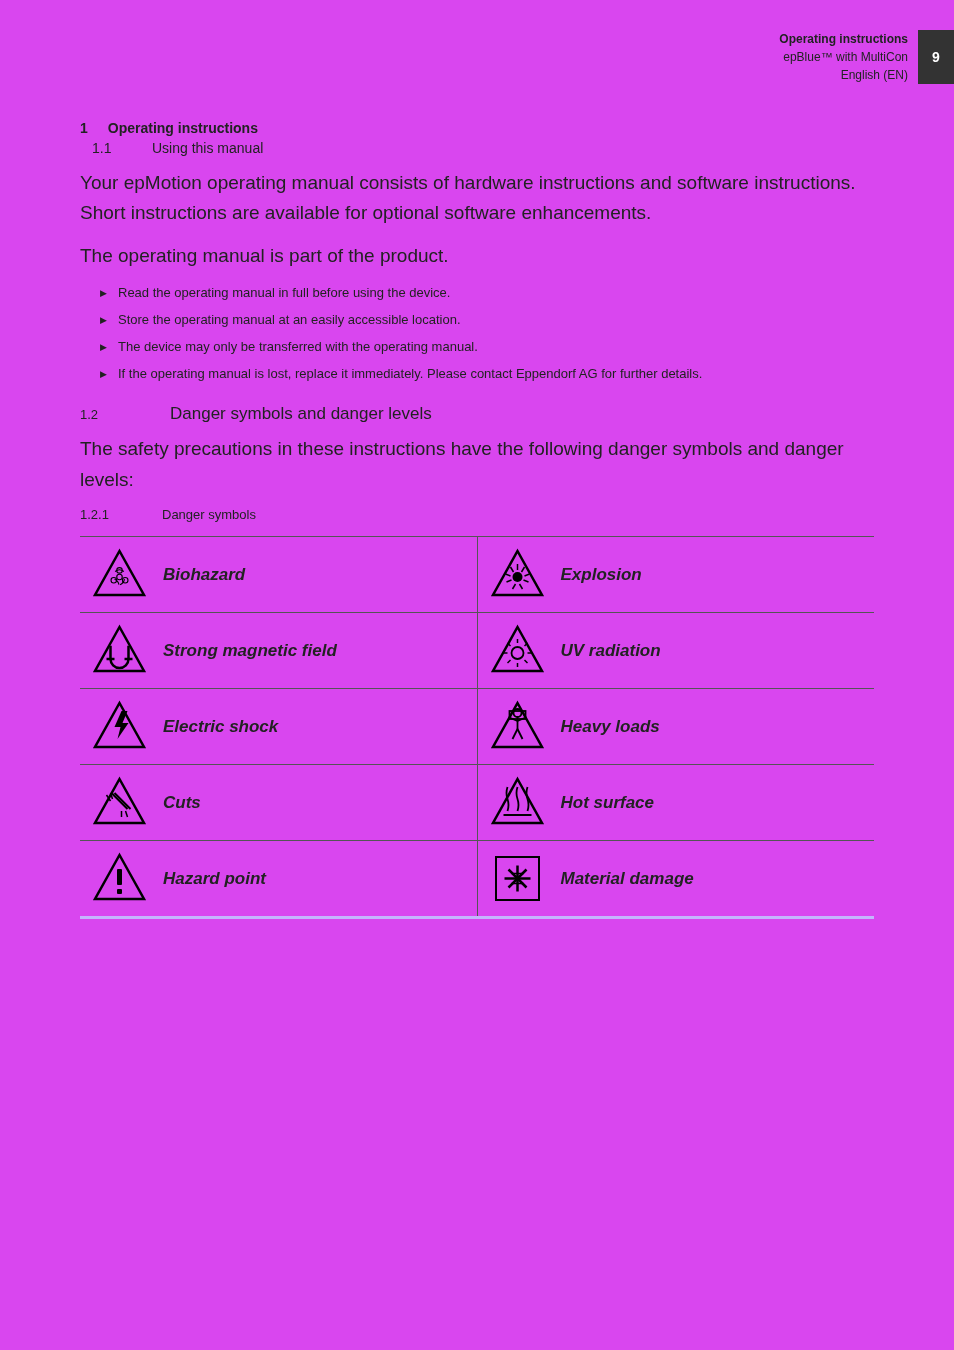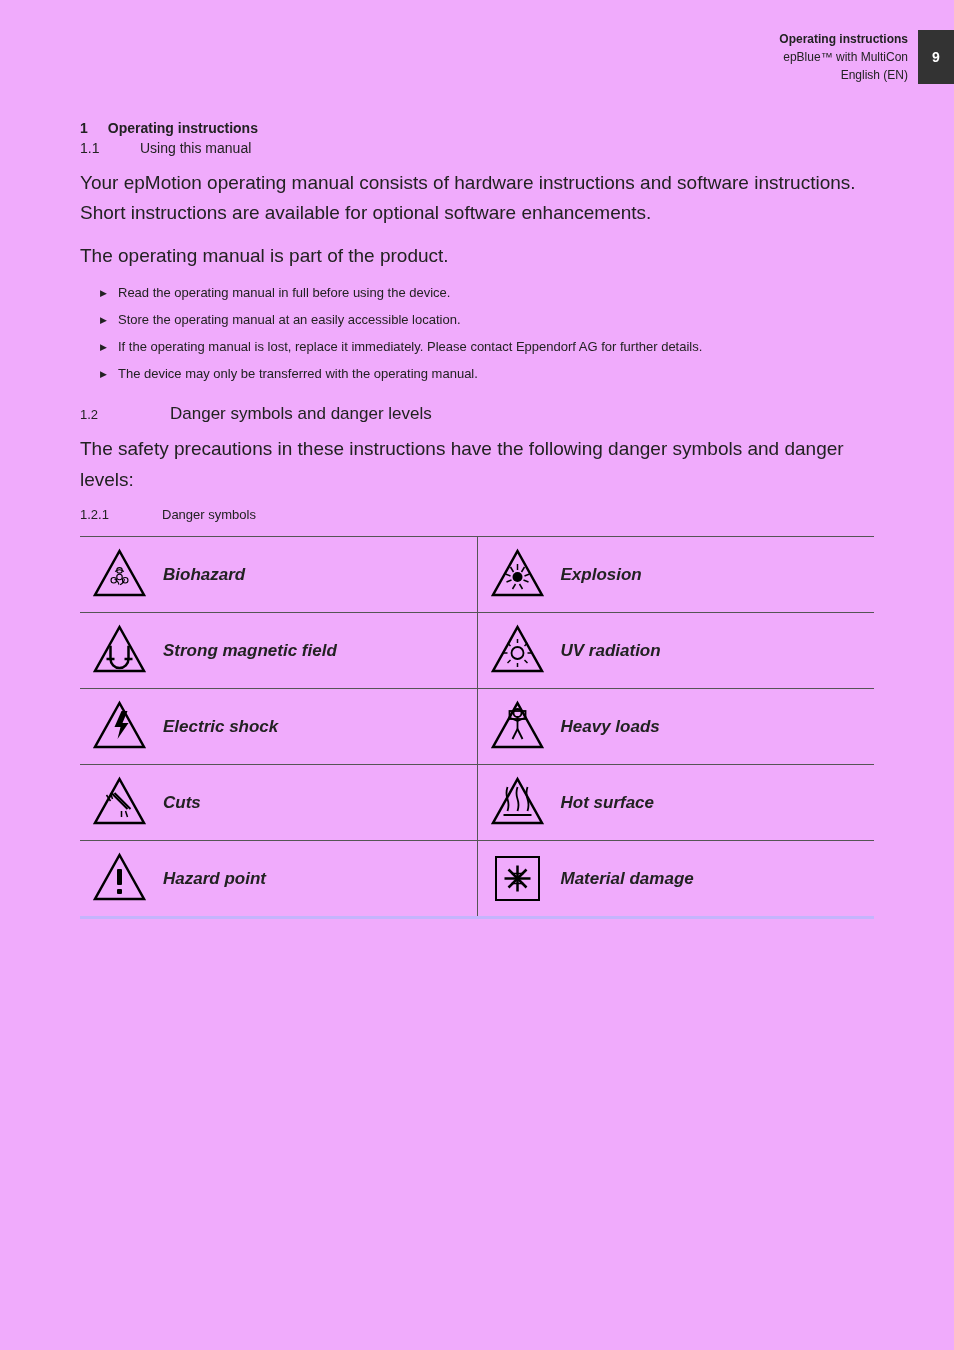--- a/index.html
+++ b/index.html
@@ -9,21 +9,21 @@
       font-size: 13px;
       color: #222;
       width: 954px;
       min-height: 1350px;
       position: relative;
     }
 
     .page-container {
       width: 954px;
       min-height: 1350px;
-      background: #f0abfc;
+      background: #d946ef;
       position: relative;
       padding: 40px 80px 60px 80px;
     }
 
     
     .header-top {
       position: absolute;
       top: 30px;
       right: 0;
       display: flex;
@@ -72,20 +72,21 @@
     .section-1 .title {
       font-size: 14px;
       font-weight: bold;
     }
 
     .subsection {
       display: flex;
       align-items: flex-start;
       gap: 20px;
       margin-bottom: 12px;
+      margin-left: 12px;
     }
     .subsection .num {
       font-size: 14px;
       min-width: 40px;
     }
     .subsection .title {
       font-size: 14px;
     }
 
     .para {
@@ -217,22 +218,22 @@
     </div>
 
     <p class="para">Your epMotion operating manual consists of hardware instructions and software instructions. Short instructions are available for optional software enhancements.</p>
 
     <p class="para">The operating manual is part of the product.</p>
 
 
     <ul class="bullet-list">
       <li>Read the operating manual in full before using the device.</li>
       <li>Store the operating manual at an easily accessible location.</li>
+      <li>The device may only be transferred with the operating manual.</li>
       <li>If the operating manual is lost, replace it immediately. Please contact Eppendorf AG for further details.</li>
-      <li>The device may only be transferred with the operating manual.</li>
     </ul>
 
     <div class="sub12">
       <span class="num">1.2</span>
       <span class="title">Danger symbols and danger levels</span>
     </div>
 
     <p class="para">The safety precautions in these instructions have the following danger symbols and danger levels:</p>
 
     <div class="sub121">

